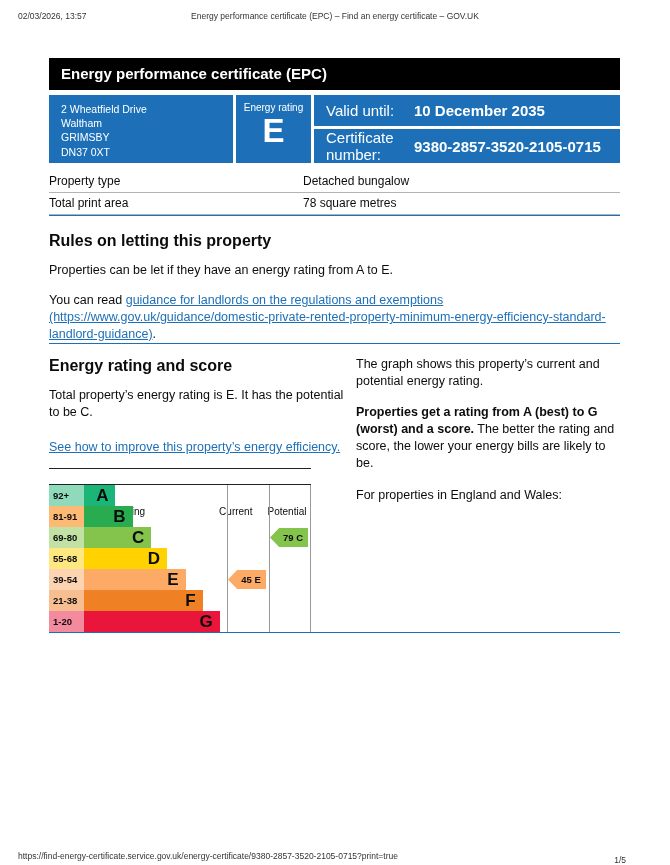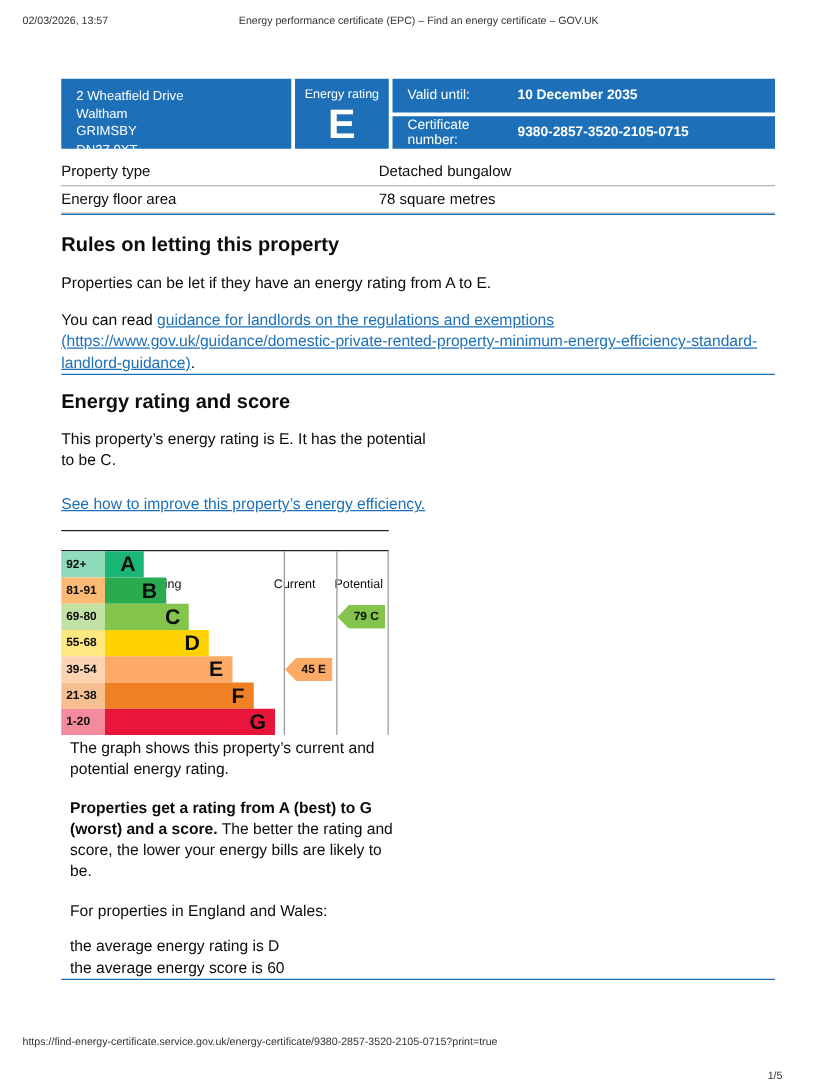--- a/index.html
+++ b/index.html
@@ -4,56 +4,56 @@
 <style>
   html,body{margin:0;padding:0;}
   body{
     width:670px;height:865px;position:relative;background:#fff;
     font-family:"Liberation Sans",sans-serif;color:#0b0c0c;
     -webkit-font-smoothing:antialiased;overflow:hidden;
   }
   .chrome-meta{position:absolute;font-size:8.5px;color:#333;white-space:nowrap;}
   .ph-date{top:11px;left:18px;}
   .ph-title{top:11px;left:0;right:0;text-align:center;}
-  .pf-url{bottom:27px;left:18px;}
+  .pf-url{bottom:4px;left:18px;}
   .pf-page{bottom:0;right:44px;}
 
   .main{position:absolute;top:58px;left:49px;width:571px;}
 
   .title-bar{
     background:var(--bar,#000);color:#fff;height:32px;line-height:32px;
     font-size:15px;font-weight:bold;padding-left:12px;box-sizing:border-box;
   }
 
-  .banner{margin-top:5px;display:flex;gap:3px;height:56px;}
+  .banner{margin-top:5px;display:flex;gap:3px;height:68px;}
   .banner .box{background:var(--blue,#1d70b8);color:#fff;box-sizing:border-box;}
   .banner-address{width:184px;padding:7px 12px;font-size:10.5px;line-height:1.35;}
   .banner-rating{width:75px;text-align:center;}
   .banner-rating .rlabel{font-size:10px;margin-top:7px;}
   .banner-rating .rletter{font-size:33px;font-weight:bold;line-height:1;margin-top:1px;}
   .banner-right{flex:1;display:flex;flex-direction:column;gap:3px;}
-  .banner-row{flex:1;display:flex;align-items:center;font-size:11px;padding-left:12px;}
+  .banner-row{flex:1;display:flex;align-items:center;font-size:15px;padding-left:12px;}
   .banner-row .lbl{width:88px;flex:none;}
   .banner-row .val{font-weight:bold;}
 
   .prop-table{margin-top:8px;font-size:12px;}
   .prop-row{display:flex;padding:3px 0 4px;border-bottom:1px solid #b1b4b6;}
   .prop-row .lbl{width:254px;flex:none;}
 
   hr.blue{border:0;border-top:1px solid var(--blue,#1d70b8);margin:0;}
   .hr1{margin-top:9px;} .hr2{margin-top:13px;} .hr3{margin-top:13px;}
 
   h2{font-size:16px;font-weight:bold;margin:0;}
   .rules h2{margin-top:16px;}
   p{font-size:12.5px;line-height:17px;margin:0;}
   .p-gap12{margin-top:12px;} .p-gap13{margin-top:13px;} .p-gap14{margin-top:14px;}
   .p-gap15{margin-top:15px;} .p-gap11{margin-top:11px;} .p-gap18{margin-top:18px;}
   a.gov-link{color:var(--link,#1d70b8);text-decoration:underline;word-break:break-word;}
 
-  .columns{display:flex;margin-top:10px;align-items:flex-start;flex-direction:column;}
+  .columns{display:flex;margin-top:10px;align-items:flex-start;}
   .col-left{width:300px;flex:none;}
   .col-right{width:264px;margin-left:7px;flex:none;}
   .col-left h2{margin-top:3px;}
   .col-right .first{margin-top:2px;}
 
   
   .epc-chart{width:262px;margin-top:12px;border-top:1px solid #222;}
   .epc-header{display:flex;height:15px;border-bottom:1px solid #222;}
   .epc-header div{box-sizing:border-box;font-size:10px;font-weight:normal;line-height:14px;padding-left:4px;margin-top:36px;}
   .h-score{width:35px;border-right:1px solid #222;}
@@ -74,20 +74,21 @@
     font-size:9.5px;font-weight:bold;white-space:pre;}
 </style>
 </head>
 <body style="--blue: #1d70b8; --link: #1d70b8; --bar: #000000;">
 
 <div class="chrome-meta ph-date">02/03/2026, 13:57</div>
 <div class="chrome-meta ph-title">Energy performance certificate (EPC) – Find an energy certificate – GOV.UK</div>
 
 <div class="main">
 
+  <div class="title-bar">Energy performance certificate (EPC)</div>
 
   <div class="banner">
     <div class="box banner-address">
       <div>2 Wheatfield Drive</div>
       <div>Waltham</div>
       <div>GRIMSBY</div>
       <div>DN37 0XT</div>
     </div>
     <div class="box banner-rating">
       <div class="rlabel">Energy rating</div>
@@ -104,39 +105,39 @@
       </div>
     </div>
   </div>
 
   <div class="prop-table">
     <div class="prop-row">
       <span class="lbl">Property type</span>
       <span>Detached bungalow</span>
     </div>
     <div class="prop-row">
-      <span class="lbl">Energy floor area</span>
+      <span class="lbl">Total print area</span>
       <span>78 square metres</span>
     </div>
   </div>
 
   <hr class="blue hr1">
 
   <div class="rules">
     <h2>Rules on letting this property</h2>
     <p class="p-gap12">Properties can be let if they have an energy rating from A to E.</p>
     <p class="p-gap13"><span>You can read </span><a class="gov-link" href="#">guidance for landlords on the regulations and exemptions (https://www.gov.uk/guidance/domestic-private-rented-property-minimum-energy-efficiency-standard-landlord-guidance)</a><span>.</span></p>
   </div>
 
   <hr class="blue hr2">
 
   <div class="columns">
     <div class="col-left">
       <h2>Energy rating and score</h2>
-      <p class="p-gap12">This property’s energy rating is E. It has the potential to be C.</p>
+      <p class="p-gap12">Total property’s energy rating is E. It has the potential to be C.</p>
       <p class="p-gap18"><a class="gov-link" href="#">See how to improve this property’s energy efficiency.</a></p>
 
       <div class="epc-chart">
         <div class="epc-header">
           <div class="h-score">Score</div>
           <div class="h-rating">Energy rating</div>
           <div class="h-cur">Current</div>
           <div class="h-pot">Potential</div>
         </div>
 
@@ -206,24 +207,20 @@
           <div class="cur-cell"></div>
           <div class="pot-cell"></div>
         </div>
       </div>
     </div>
 
     <div class="col-right">
       <p class="first">The graph shows this property’s current and potential energy rating.</p>
       <p class="p-gap14"><strong>Properties get a rating from A (best) to G (worst) and a score.</strong><span> The better the rating and score, the lower your energy bills are likely to be.</span></p>
       <p class="p-gap15">For properties in England and Wales:</p>
-      <p class="p-gap11">
-        <span>the average energy rating is D</span><br>
-        <span>the average energy score is 60</span>
-      </p>
     </div>
   </div>
 
   <hr class="blue hr3">
 </div>
 
 <div class="chrome-meta pf-url">https://find-energy-certificate.service.gov.uk/energy-certificate/9380-2857-3520-2105-0715?print=true</div>
 <div class="chrome-meta pf-page">1/5</div>
 
 </body></html>

